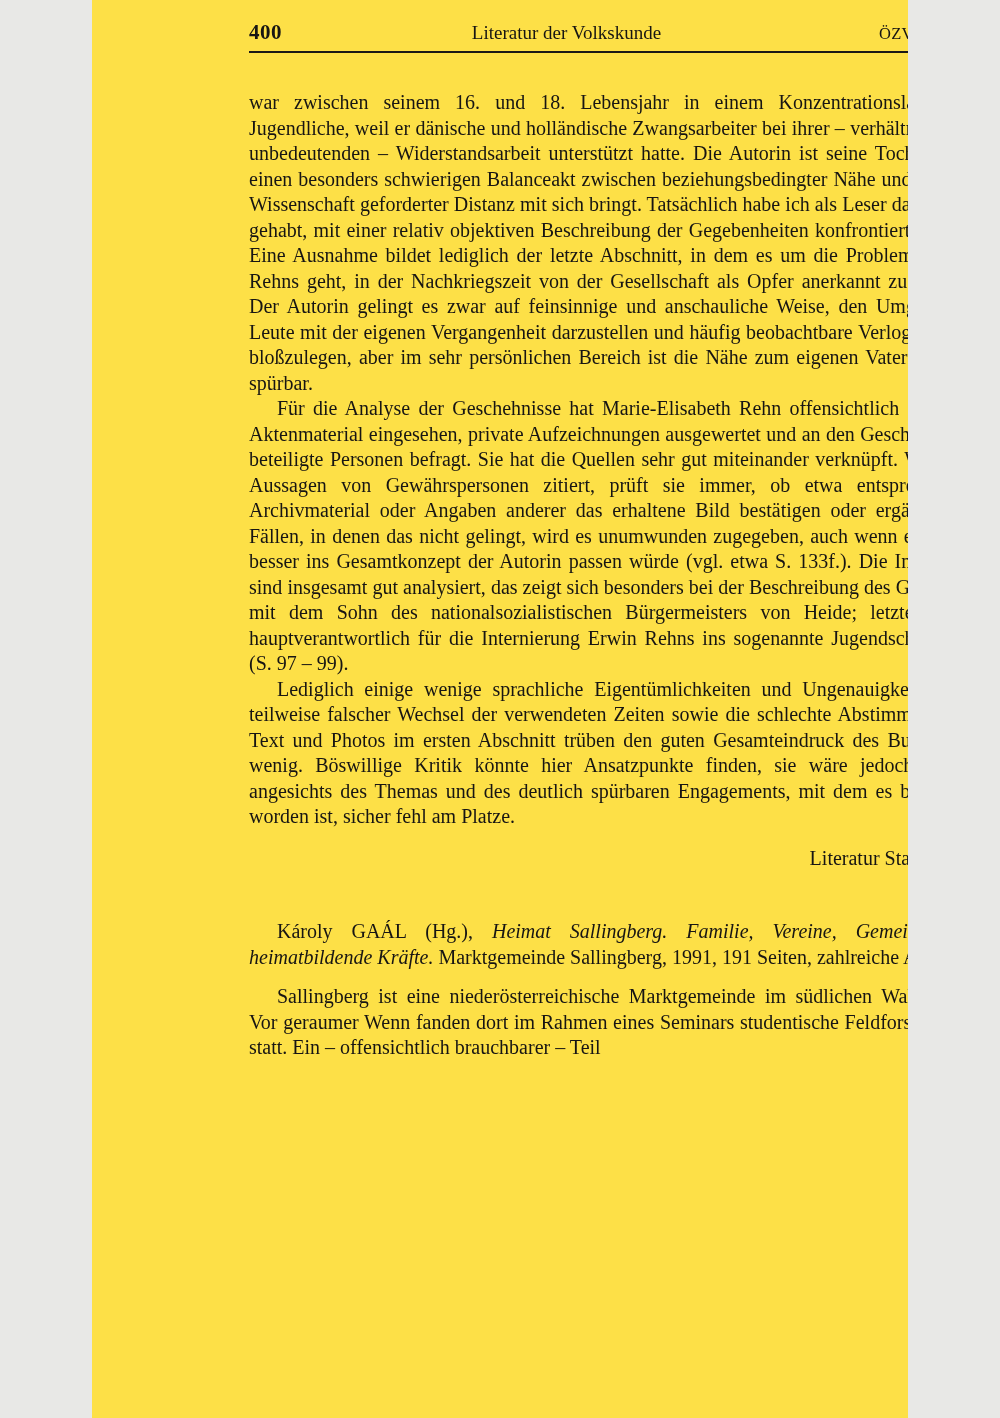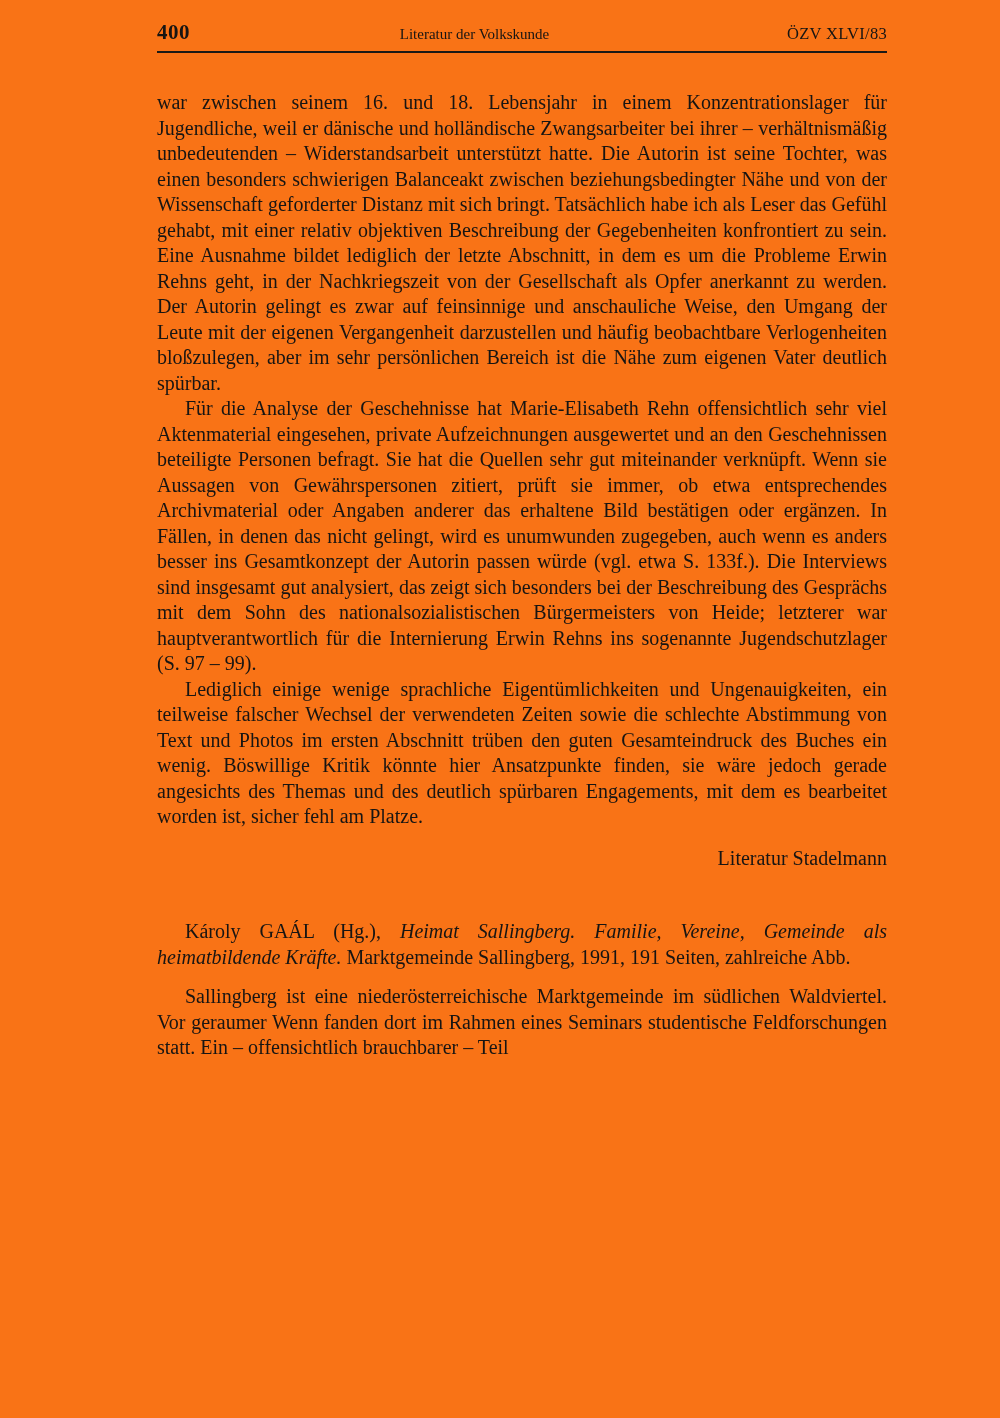--- a/index.html
+++ b/index.html
@@ -2,24 +2,24 @@
 <html lang="de"><head>
 <meta charset="utf-8">
 <style>
   html, body {
     margin: 0;
     padding: 0;
     background: #e8e8e6;
   }
   .page {
     position: relative;
-    width: 1000px;
+    width: 816px;
     height: 1418px;
     margin: 0 auto;
-    background: #f97316;
+    background: #fde047;
     color: #171513;
     font-family: "Liberation Serif", "DejaVu Serif", serif;
     overflow: hidden;
     box-sizing: border-box;
     padding: 20px 113px 0 157px;
   }
   .page-header {
     display: flex;
     align-items: baseline;
     width: 730px;
@@ -28,21 +28,21 @@
   }
   .page-number {
     font-size: 21px;
     font-weight: bold;
     letter-spacing: 0.5px;
     flex: 0 0 auto;
   }
   .journal-title {
     flex: 1 1 auto;
     text-align: center;
-    font-size: 15px;
+    font-size: 19px;
     padding-right: 28px;
   }
   .issue-label {
     flex: 0 0 auto;
     font-size: 16.5px;
     letter-spacing: 0.3px;
   }
   .text-block {
     margin-top: 37px;
     width: 730px;

